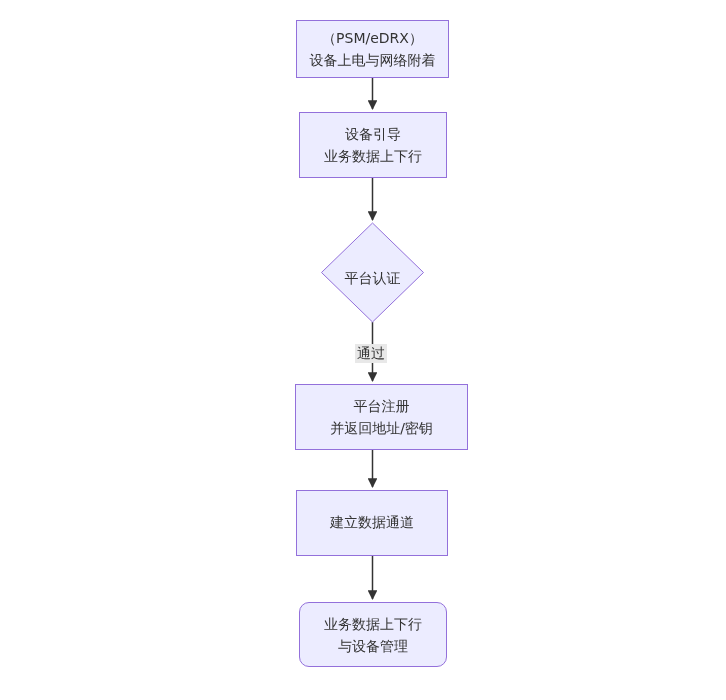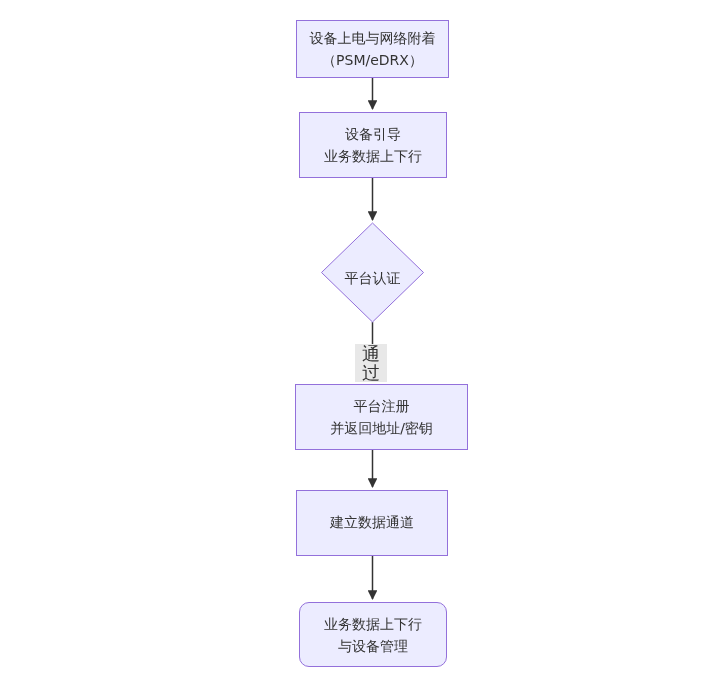--- a/index.html
+++ b/index.html
@@ -49,24 +49,23 @@
     line-height: 22px;
     color: var(--text-color);
   }
   .node--diamond-label {
     background: transparent;
     border: none;
   }
   .edge-label {
     position: absolute;
     background: var(--edge-label-bg);
-    font-size: 18px;
+    font-size: 14px;
     line-height: 19px;
     padding: 0 2px;
-    text-align: center;
     color: var(--text-color);
   }
 </style>
 </head>
 <body>
 
 <div class="canvas">
 
   <svg class="edges-layer" width="726" height="700" viewBox="0 0 726 700">
     <defs>
@@ -78,22 +77,22 @@
     <line x1="372.5" y1="78" x2="372.5" y2="109" marker-end="url(#arrow)"></line>
     <line x1="372.5" y1="178" x2="372.5" y2="220" marker-end="url(#arrow)"></line>
     <line x1="372.5" y1="322" x2="372.5" y2="381" marker-end="url(#arrow)"></line>
     <line x1="372.5" y1="450" x2="372.5" y2="487" marker-end="url(#arrow)"></line>
     <line x1="372.5" y1="556" x2="372.5" y2="599" marker-end="url(#arrow)"></line>
 
     <polygon class="diamond-shape" points="372.5,223 423.5,272.5 372.5,322 321.5,272.5"></polygon>
   </svg>
 
   <div class="node" style="left:296px; top:20px; width:153px; height:58px;">
+    <span>（PSM/eDRX）</span>
     <span>设备上电与网络附着</span>
-    <span>（PSM/eDRX）</span>
   </div>
 
   <div class="node" style="left:299px; top:112px; width:148px; height:66px;">
     <span>设备引导</span>
     <span>业务数据上下行</span>
   </div>
 
   <div class="node node--diamond-label" style="left:322px; top:228px; width:101px; height:99px;">
     <span>平台认证</span>
   </div>

